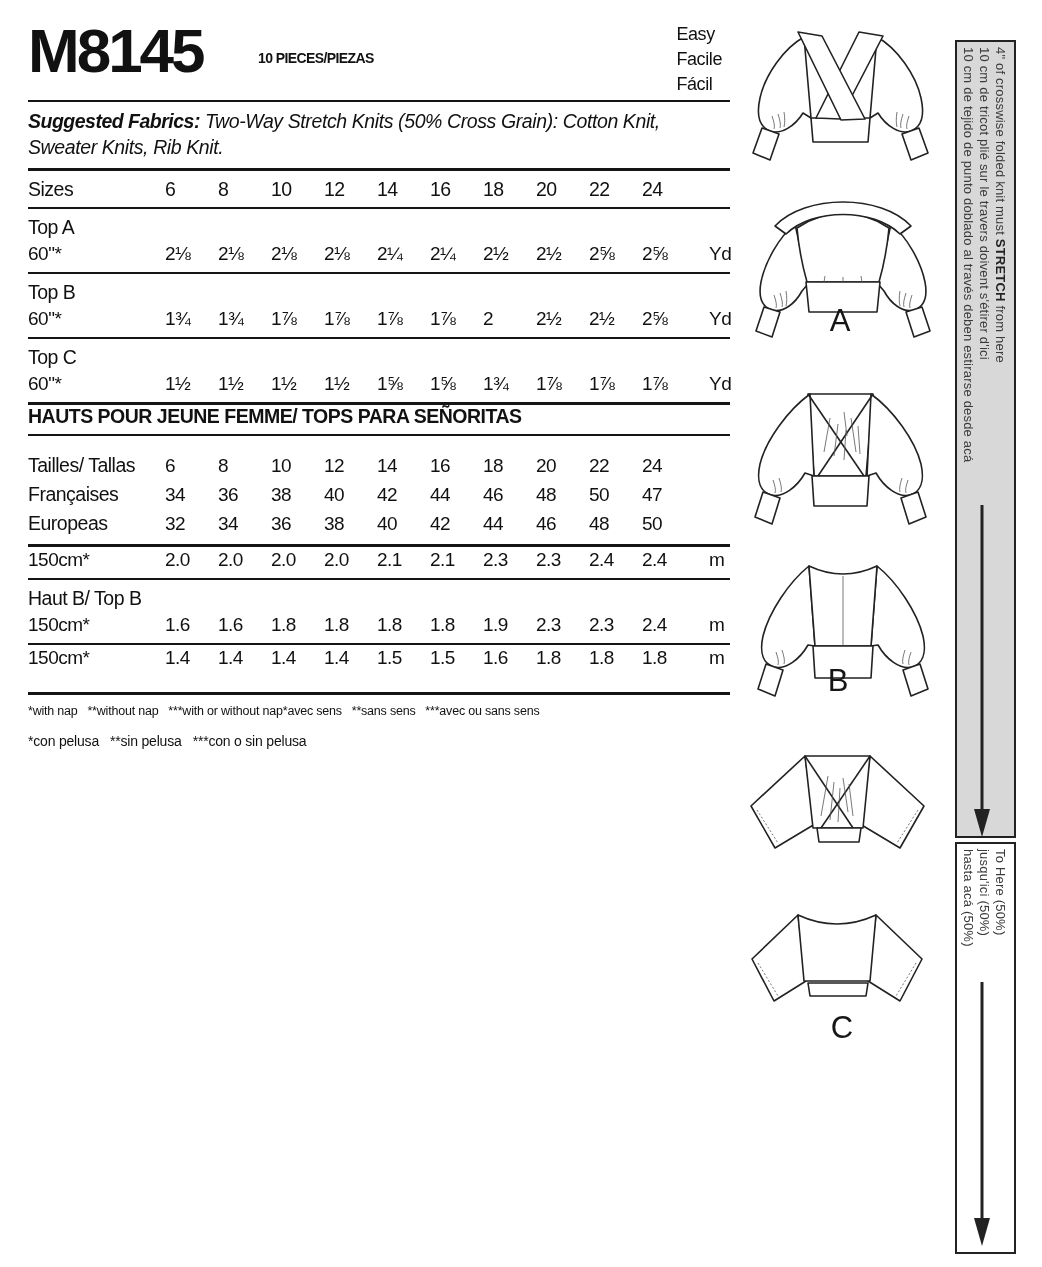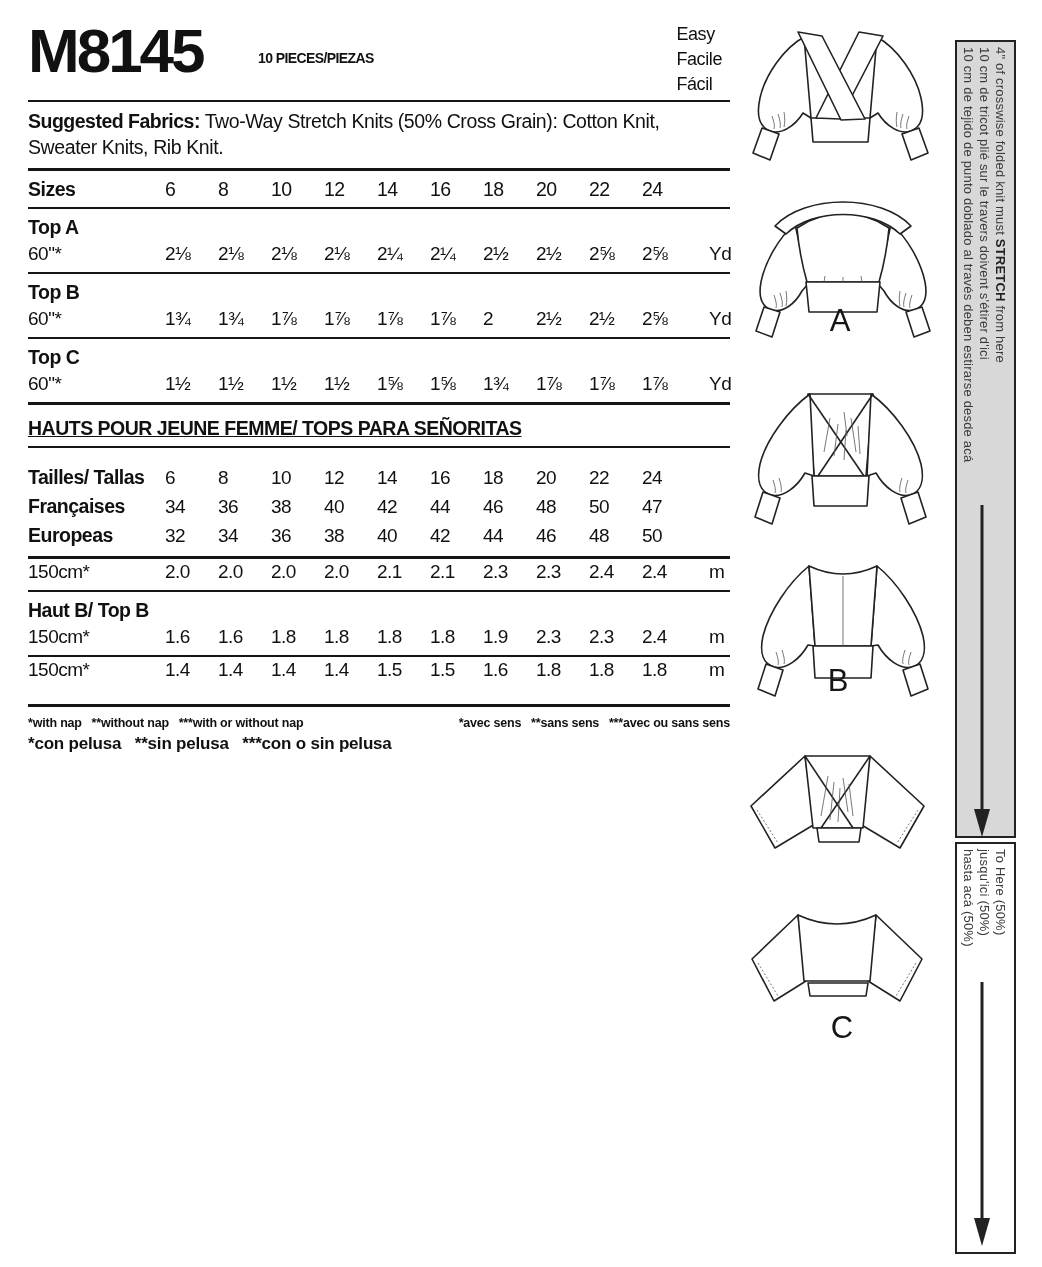--- a/index.html
+++ b/index.html
@@ -10,37 +10,37 @@
   }
   
   .content{position:absolute;left:28px;top:14px;width:702px;}
   .brandrow{position:relative;height:86px;}
   .pattern-number{font-size:62px;font-weight:bold;letter-spacing:-3px;line-height:1;position:absolute;left:0;top:6px;}
   .pieces{font-size:14px;font-weight:bold;letter-spacing:-0.6px;position:absolute;left:230px;top:36px;}
   .difficulty{position:absolute;top:8px;right:8px;text-align:left;font-weight:normal;font-size:18px;line-height:25px;letter-spacing:-0.4px;}
   .rule{border:none;border-top:2px solid #151515;margin:0;}
   .rule.thick{border-top-width:3px;}
   .category{font-size:19.5px;font-weight:bold;letter-spacing:-0.4px;margin:16px 0 7px 0;}
-  .fabrics{font-size:19.5px;line-height:26px;letter-spacing:-0.4px;margin:6px 0 8px 0;}
+  .fabrics{font-size:19.5px;line-height:26px;letter-spacing:-0.4px;margin:6px 0 8px 0;font-style:italic;}
   .fabrics b{letter-spacing:-0.5px;}
   
   .grid{display:grid;grid-template-columns:137px repeat(10,53px) 1fr;align-items:baseline;}
   .cells{display:contents;}
   .cell{font-size:19px;letter-spacing:-0.5px;}
-  .rlabel{font-size:19.5px;font-weight:bold;letter-spacing:-0.5px;}
+  .rlabel{font-size:19.5px;font-weight:normal;letter-spacing:-0.5px;}
   .rwidth{font-size:19px;letter-spacing:-0.5px;}
   .runit{font-size:19px;letter-spacing:-0.5px;padding-left:14px;}
   .sizesrow{padding:7px 0 6px 0;}
   .sizesrow .cell{font-size:19.5px;}
-  .tname{font-size:19.5px;font-weight:bold;letter-spacing:-0.5px;padding:7px 0 2px 0;}
+  .tname{font-size:19.5px;font-weight:normal;letter-spacing:-0.5px;padding:7px 0 2px 0;}
   .tvals{padding:2px 0 7px 0;}
-  .intl-heading{font-size:19.5px;font-weight:bold;letter-spacing:-0.5px;padding:12px 0 6px 0;text-decoration:underline;}
+  .intl-heading{font-size:19.5px;font-weight:bold;letter-spacing:-0.5px;padding:0 0 6px 0;}
   .intlrow{padding:1px 0;line-height:26px;}
-  .foot{display:flex;justify-content:space-between;font-size:12.5px;font-weight:bold;letter-spacing:-0.2px;margin-top:9px;white-space:pre-wrap;}
-  .foot2{font-size:17px;font-weight:bold;letter-spacing:-0.2px;margin-top:4px;white-space:pre-wrap;}
+  .foot{display:flex;font-size:12.5px;font-weight:normal;letter-spacing:-0.2px;margin-top:9px;white-space:pre-wrap;}
+  .foot2{font-size:14px;font-weight:normal;letter-spacing:-0.2px;margin-top:15px;white-space:pre-wrap;}
   .gap18{height:16px;}
   
   .sketch{position:absolute;}
   .view-label{position:absolute;width:40px;text-align:center;font-size:31px;color:#161616;}
   
   .gauge-top{position:absolute;left:955px;top:40px;width:61px;height:798px;background:#d8d8d8;border:2px solid #222;box-sizing:border-box;}
   .gauge-bottom{position:absolute;left:955px;top:842px;width:61px;height:412px;background:#ffffff;border:2px solid #222;box-sizing:border-box;}
   .vtext{writing-mode:vertical-rl;text-orientation:mixed;font-size:13px;line-height:16px;color:#3a3a3a;padding:5px 3px;letter-spacing:0.2px;}
   .vtext b{color:#222;}
   .garrow{position:absolute;}

